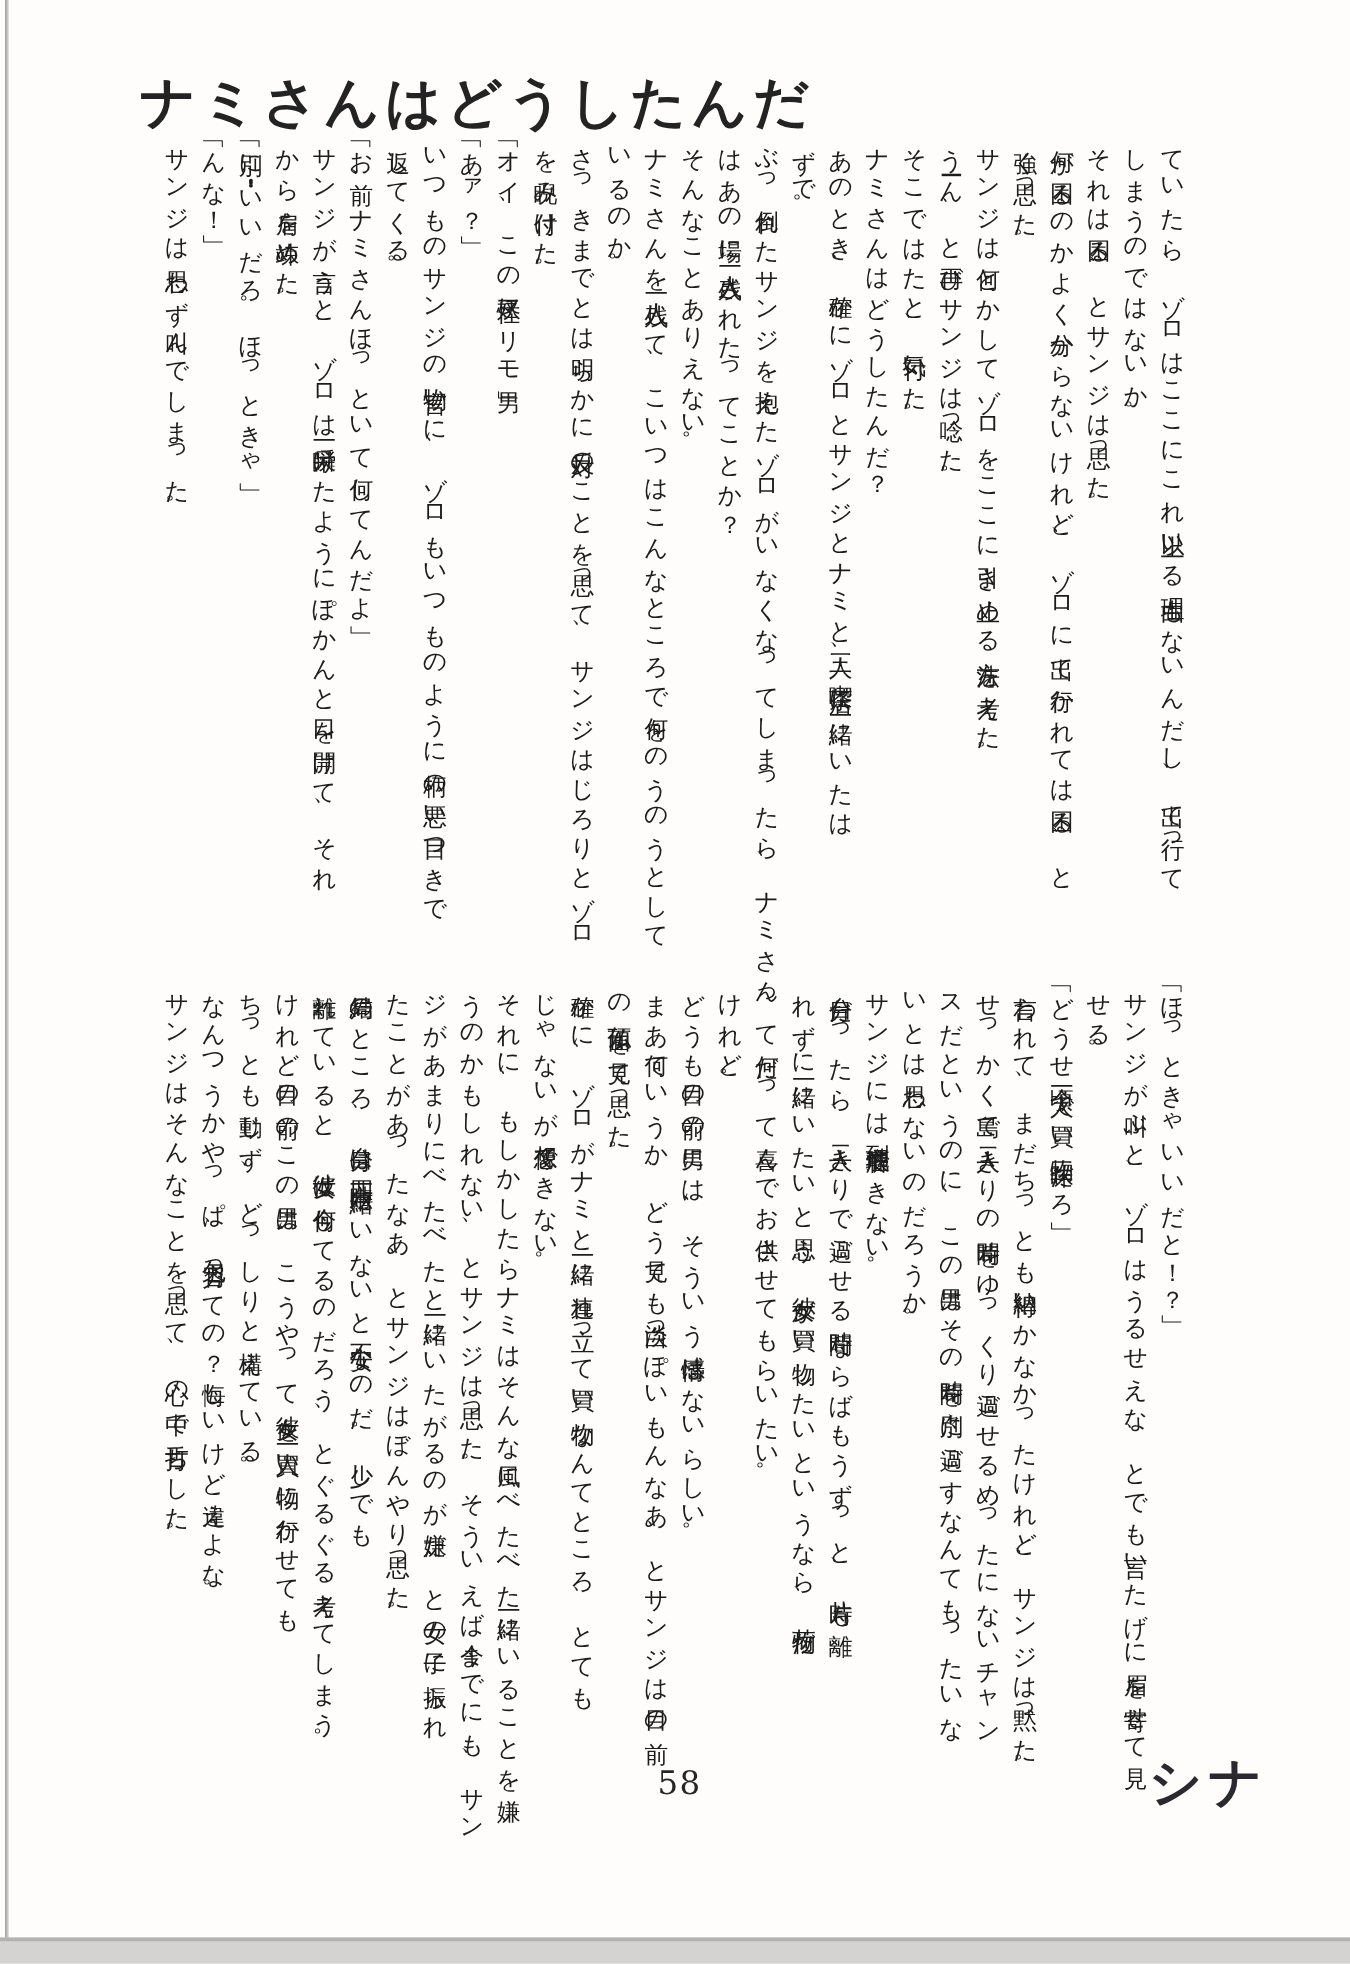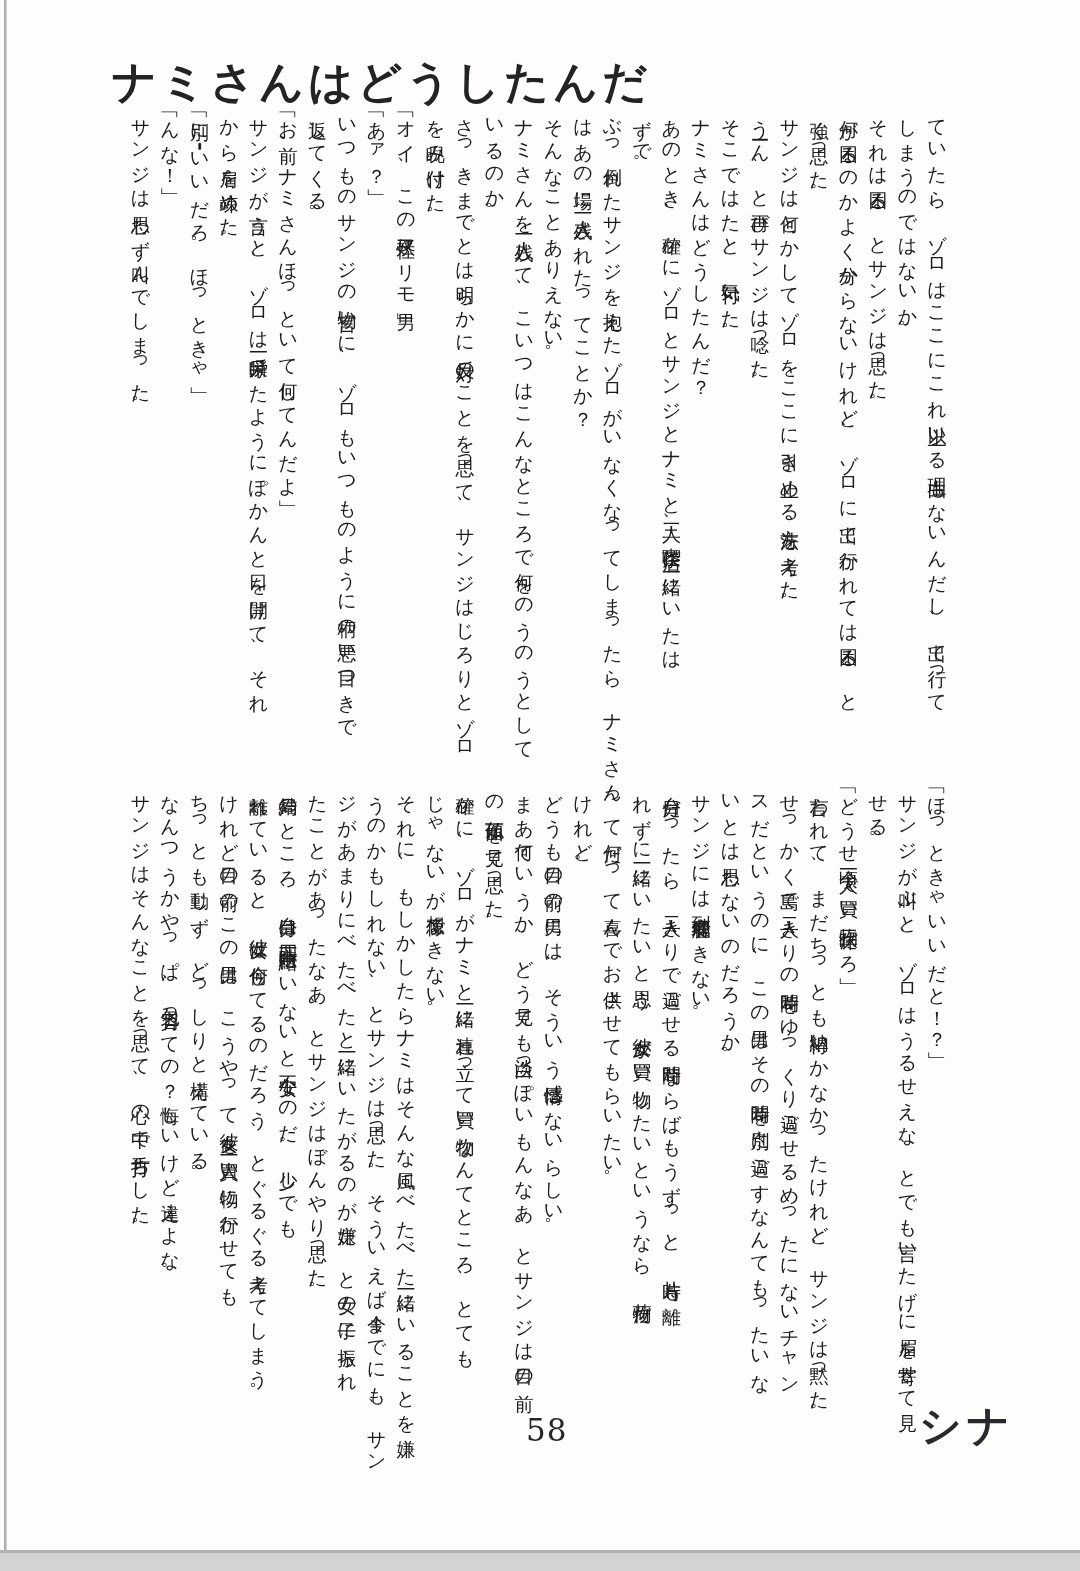--- a/index.html
+++ b/index.html
@@ -61,21 +61,21 @@
   }
   .vblock-bottom {
     top: 782px;
     right: 128px;
     height: 672px;
   }
   .page-number {
     position: absolute;
     left: 526px; top: 1412px;
     font-family: "DejaVu Serif", serif;
-    font-size: 31px;
+    font-size: 26px;
     letter-spacing: 1px;
     color: #262626;
   }
   .catchword {
     position: absolute;
     left: 880px; top: 1398px;
     font-family: "DejaVu Sans", sans-serif;
     font-weight: 700;
     font-size: 42px;
     letter-spacing: 5px;

